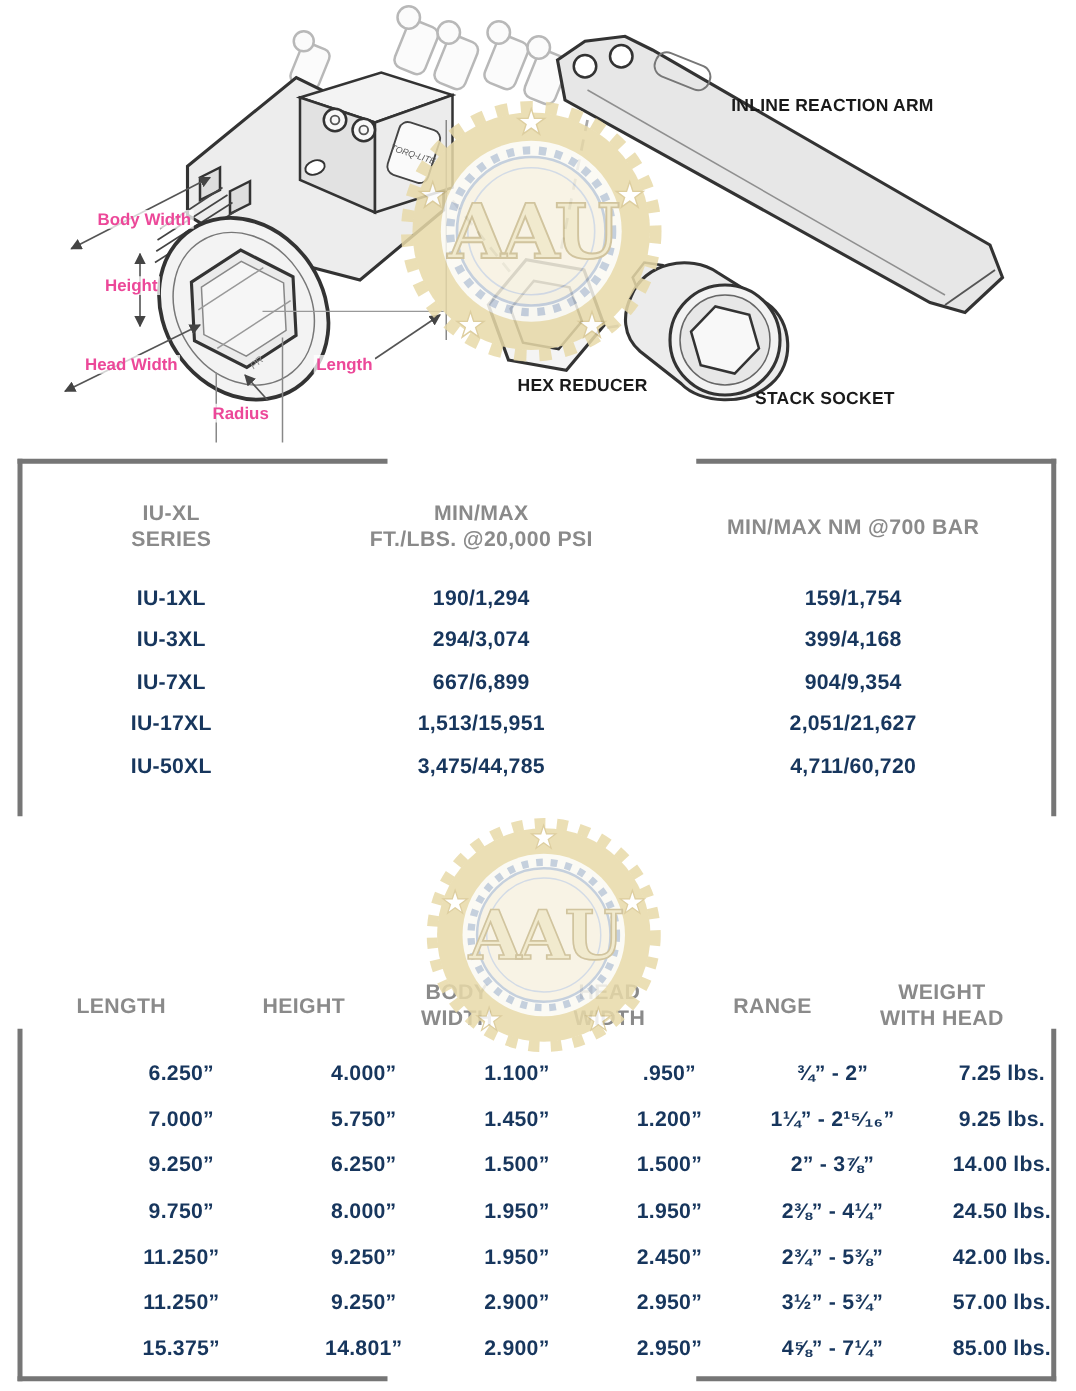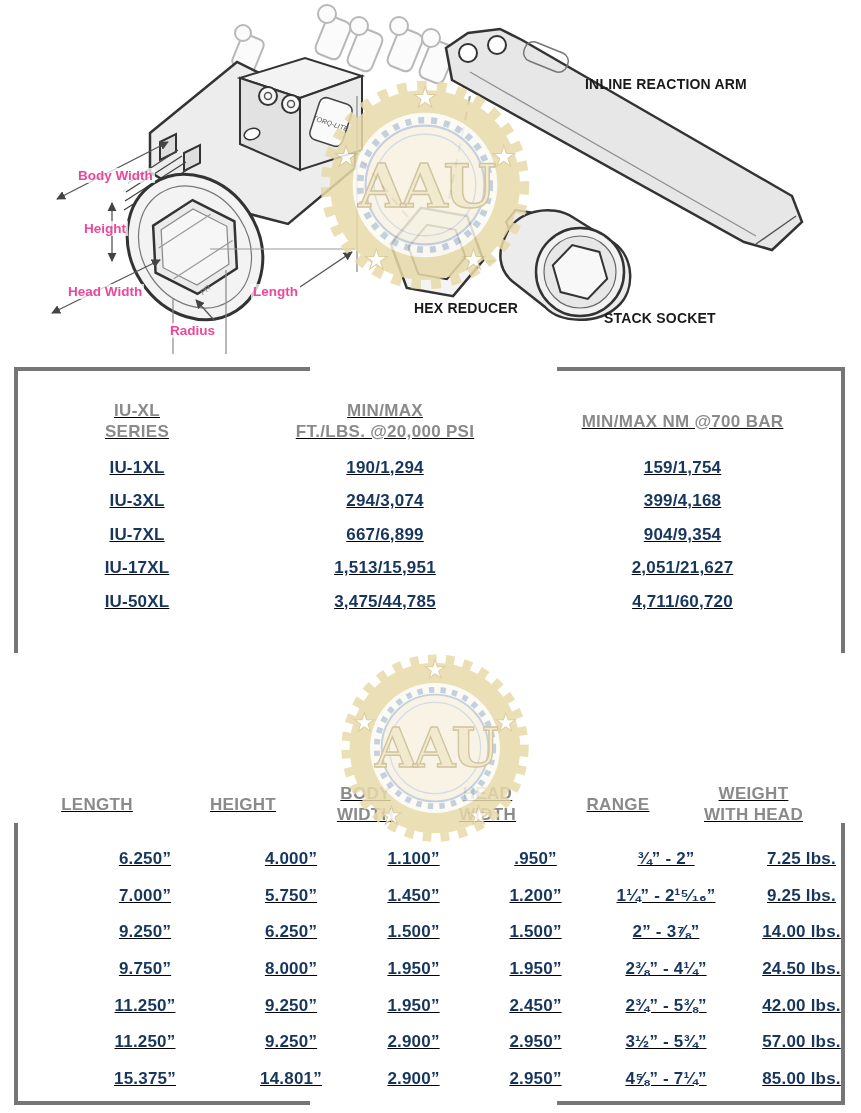--- a/index.html
+++ b/index.html
@@ -36,29 +36,29 @@
   .seg{position:absolute;background:#767676;}
   .tbl1 .seg-tl{left:0;top:0;width:296px;height:4px;}
   .tbl1 .seg-tr{left:543px;top:0;width:288px;height:4px;}
   .tbl1 .seg-l{left:0;top:0;width:4px;height:286px;}
   .tbl1 .seg-r{right:0;top:0;width:4px;height:286px;}
   .tbl2 .seg-l{left:0;top:45px;width:4px;height:282px;}
   .tbl2 .seg-r{right:0;top:45px;width:4px;height:282px;}
   .tbl2 .seg-bl{left:0;top:323px;width:296px;height:4px;}
   .tbl2 .seg-br{left:543px;top:323px;width:288px;height:4px;}
 
-  .hrow,.drow{display:grid;align-items:center;justify-items:center;text-align:right;text-decoration:underline;}
+  .hrow,.drow{display:grid;align-items:center;justify-items:center;text-align:right;}
   .t1grid{grid-template-columns:246px 250px 335px;}
   .t2grid{grid-template-columns:166px 126px 119px 125px 136px 159px;}
 
   .t1-header{margin-top:24px;height:60px;}
   .t2-header{margin-top:2px;height:48px;}
   .hcell{display:flex;flex-direction:column;justify-content:center;align-items:center;
          color:#8a8a8a;font-size:17px;font-weight:bold;line-height:21px;letter-spacing:.3px;}
-  .t1-rows{}
+  .t1-rows{margin-top:11px;}
   .t2-rows{margin-top:13px;margin-left:48px;}
   .t1-rows .drow{height:33.5px;}
   .t2-rows .drow{height:36.6px;}
   .dcell{color:#17365d;font-size:17px;font-weight:bold;letter-spacing:.2px;white-space:nowrap;}
   .c3pad{padding-left:10px;}
   .c6pad{padding-right:24px;}
 </style>
 </head>
 <body>
 

